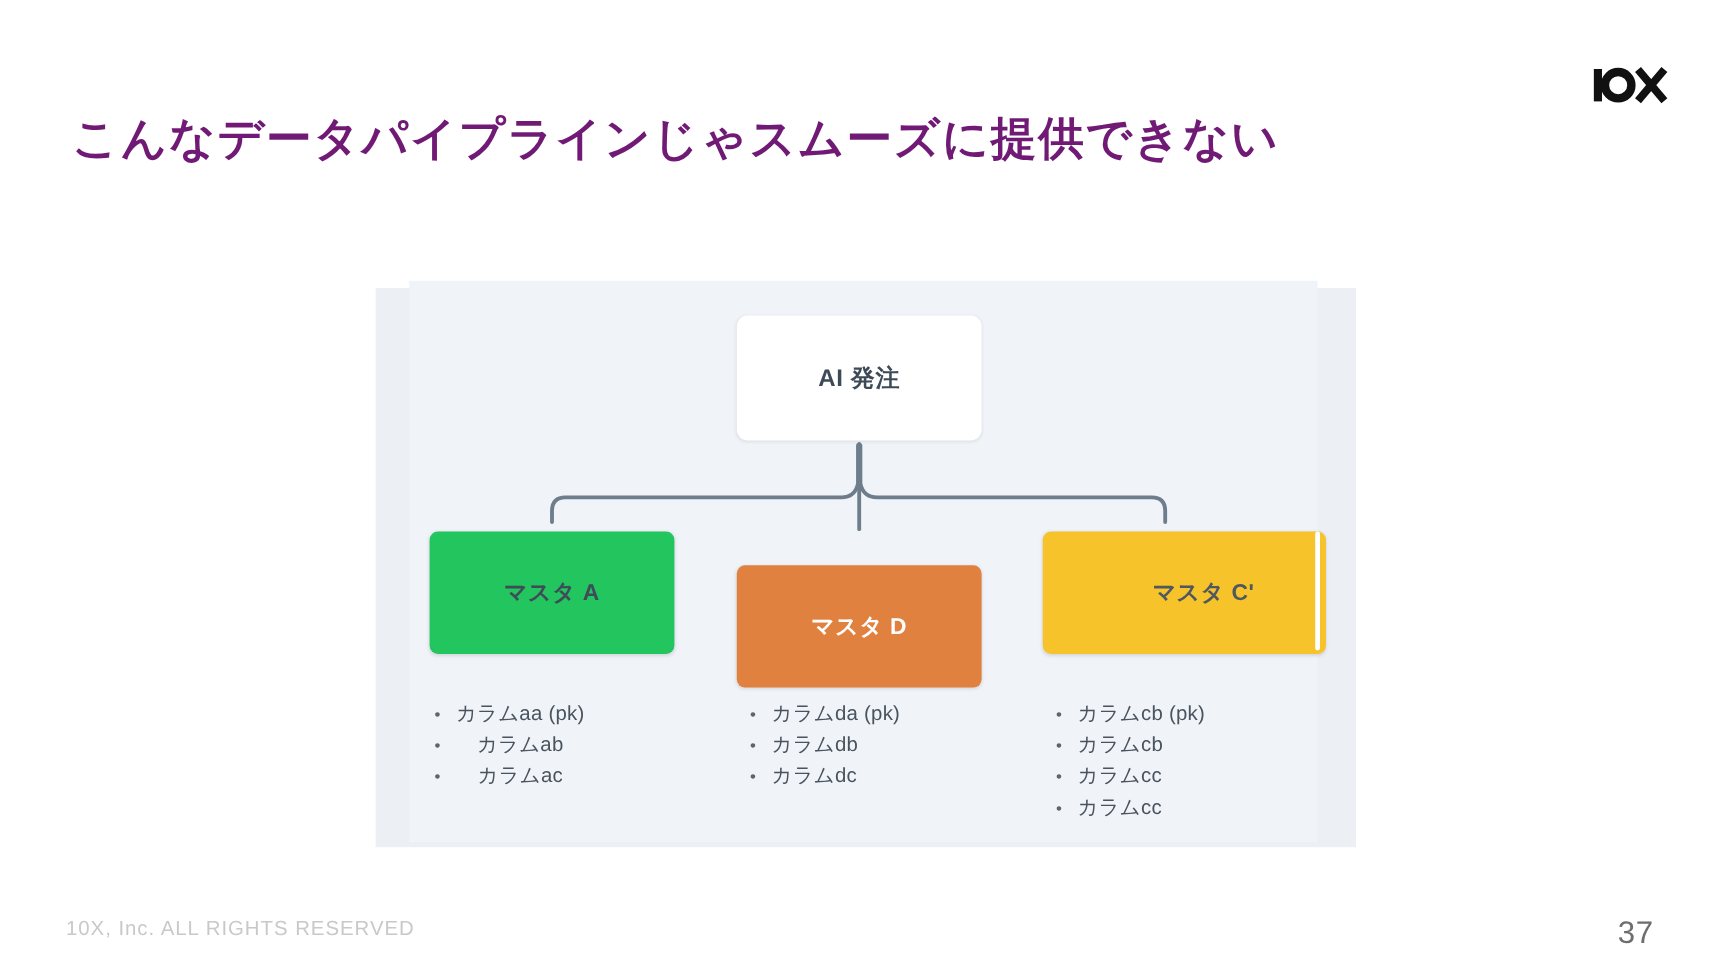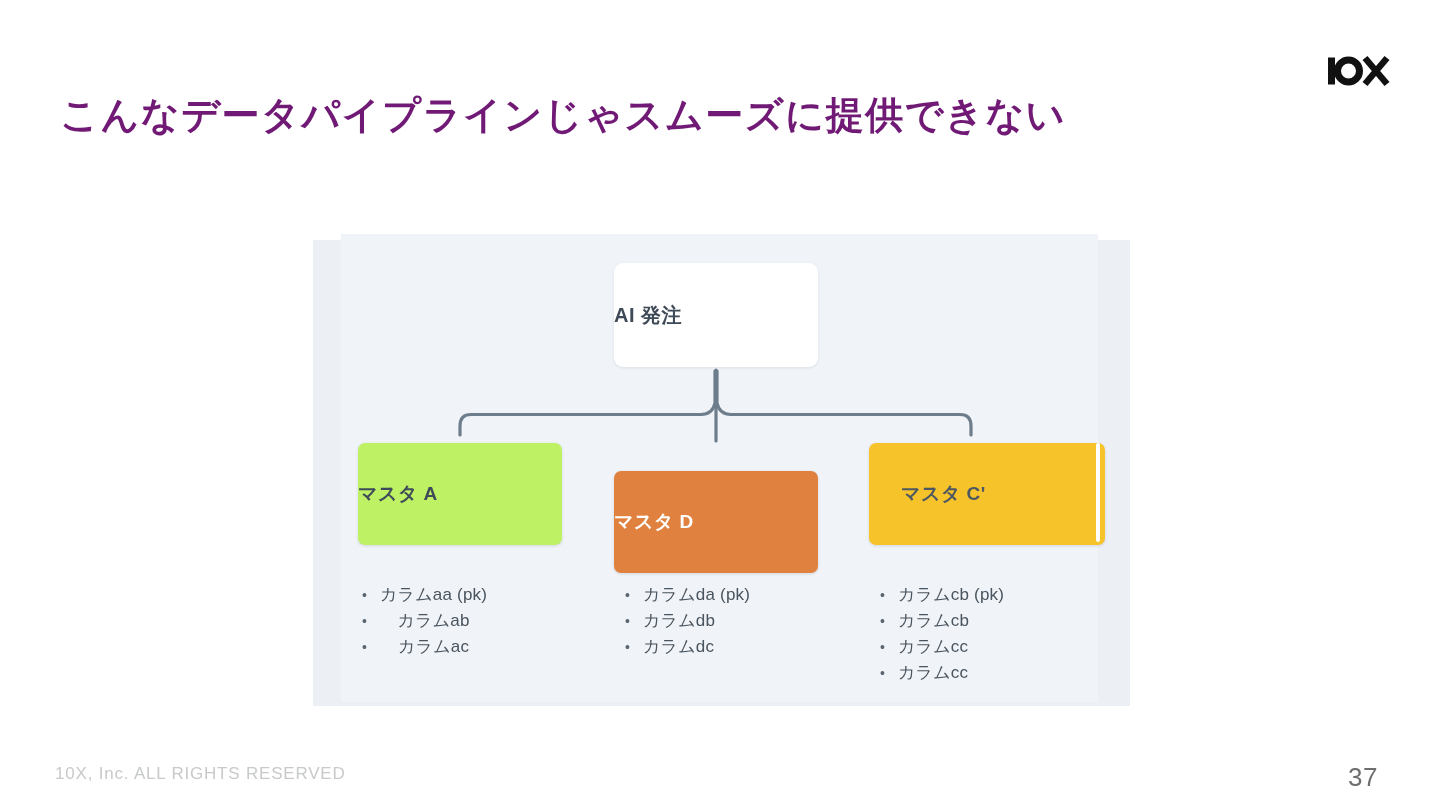--- a/index.html
+++ b/index.html
@@ -19,21 +19,21 @@
   .outer-panel{
     position:absolute;left:313px;top:240px;width:817px;height:466px;
     background:#eceff4;
   }
   .inner-screenshot{
     position:absolute;left:341px;top:234px;width:757px;height:468px;
     background:#f0f3f7;
   }
   .connector-svg{position:absolute;left:0;top:0;width:1440px;height:810px;pointer-events:none;}
   .node{
-    position:absolute;display:flex;align-items:center;justify-content:flex-start;
+    position:absolute;display:flex;align-items:center;justify-content:center;
     border-radius:7px;box-shadow:0 1px 3px rgba(40,50,60,0.14);
     font-weight:700;letter-spacing:0.5px;
   }
   .root-node{
     left:614px;top:263px;width:204px;height:104px;
     background:#ffffff;color:#3e4a57;font-size:20px;border-radius:9px;
     box-shadow:0 1px 3px rgba(40,50,60,0.10);
   }
   .row-node{top:443px;width:204px;height:102px;font-size:19px;}
   .node-a{left:358px;}
@@ -85,21 +85,21 @@
     <path d="M 460 435 L 460 426 Q 460 414.5 471 414.5 L 701 414.5 Q 712.5 414.5 715 403 L 715 371"></path>
     <path d="M 971 435 L 971 426 Q 971 414.5 960 414.5 L 731 414.5 Q 719.5 414.5 717 403 L 717 371"></path>
     <path d="M 716 370 L 716 441"></path>
   </g>
 </svg>
 
 <div class="node root-node" style="background: rgb(255, 255, 255); color: rgb(62, 74, 87);">
   <span>AI 発注</span>
 </div>
 
-<div class="node row-node node-a" style="background: #bef264; color: rgb(63, 75, 88);">
+<div class="node row-node node-a" style="background: #22c55e; color: rgb(63, 75, 88);">
   <span>マスタ A</span>
 </div>
 <div class="node row-node node-d" style="background: rgb(224, 129, 63); color: rgb(255, 255, 255); margin-top: 28px;">
   <span>マスタ D</span>
 </div>
 <div class="node row-node node-c" style="background: rgb(246, 195, 43); color: rgb(78, 88, 96);">
   <span>マスタ C'</span>
 </div>
 
 <div class="cut-box-sliver"></div>

